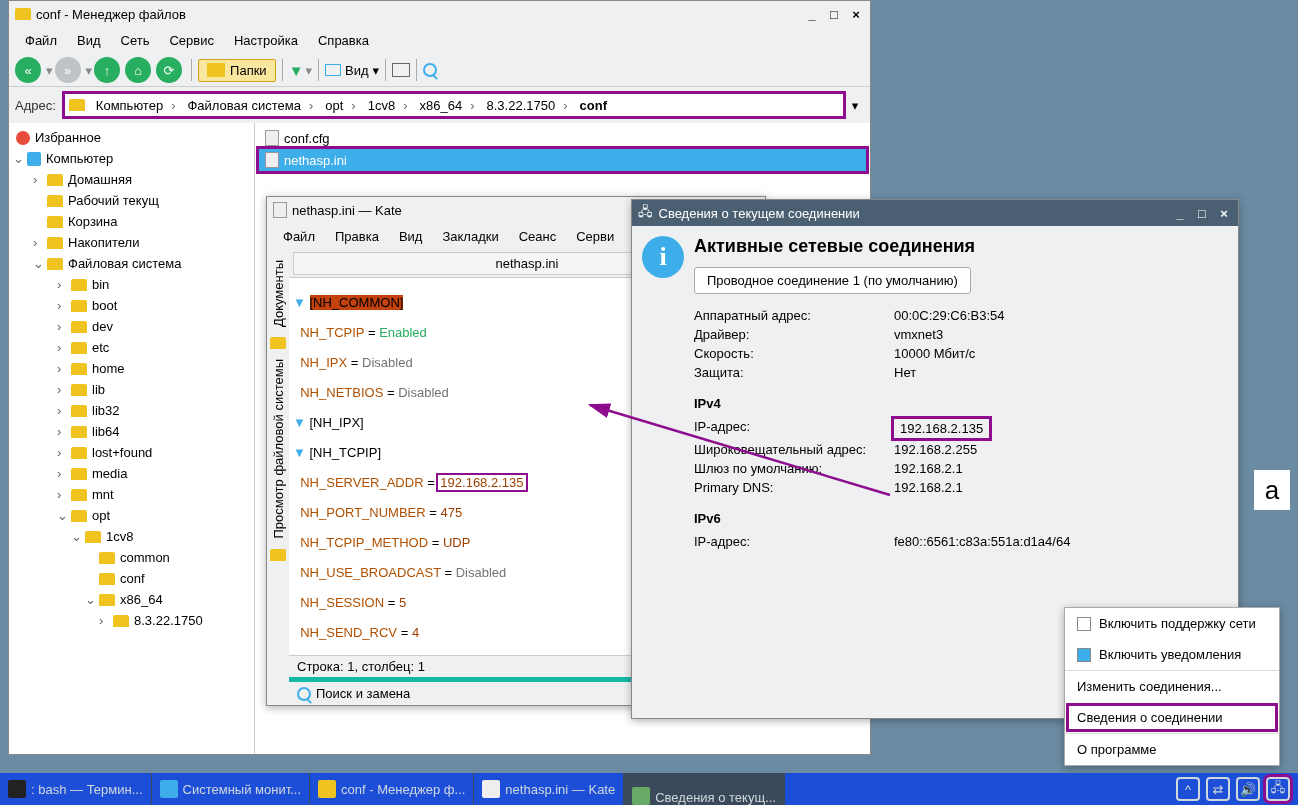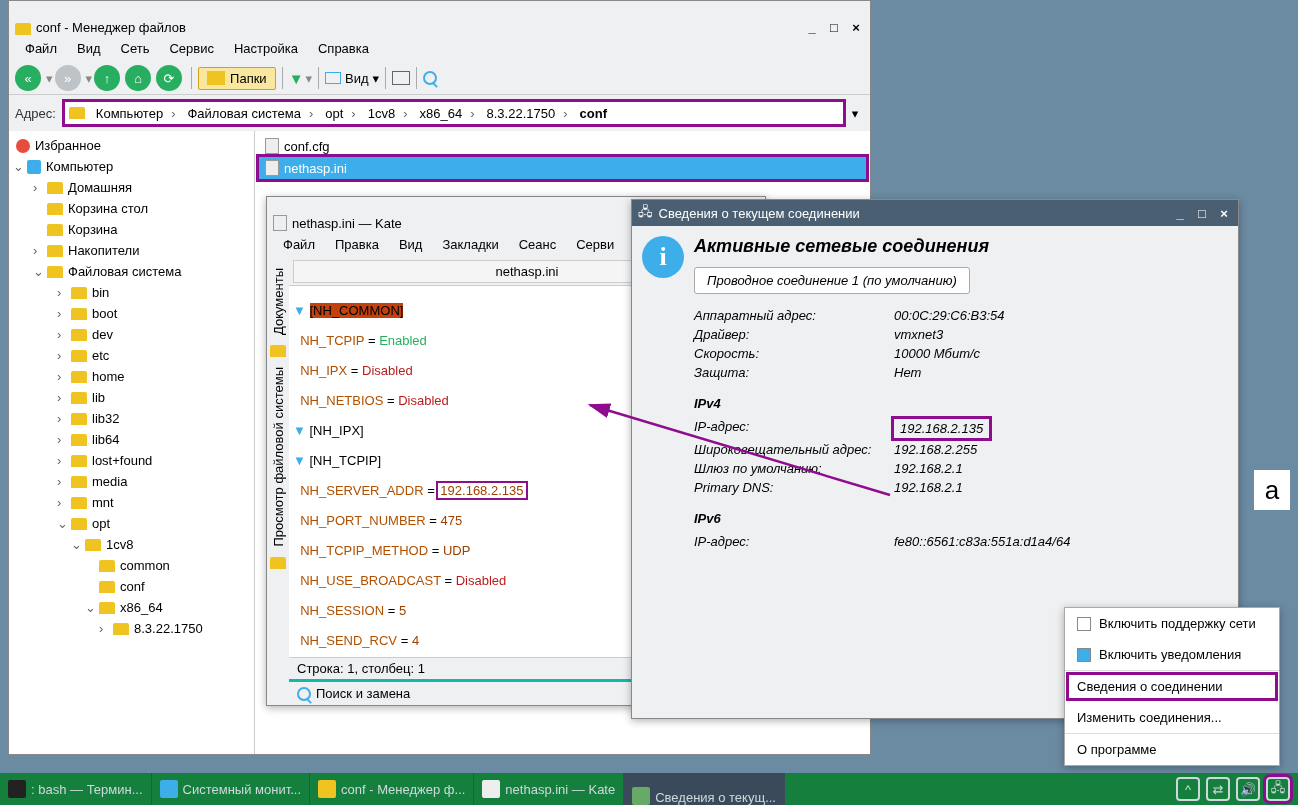--- a/index.html
+++ b/index.html
@@ -1,20 +1,20 @@
 <!DOCTYPE html>
 <html><head>
 <meta charset="utf-8">
 <style>
 * { box-sizing: border-box; margin: 0; padding: 0; font-family: sans-serif; font-size: 13px; }
 body { background: #6b8ba3; width: 1298px; height: 805px; position: relative; overflow: hidden; }
 
 
 .fm-window { position: absolute; left: 8px; top: 0; width: 863px; height: 755px; background: #eff0f1; border: 1px solid #888; display: flex; flex-direction: column; }
-.titlebar { height: 26px; background: #eff0f1; display: flex; align-items: flex-end; padding: 0 6px; margin-top: 8px; }
+.titlebar { height: 26px; background: #eff0f1; display: flex; align-items: center; padding: 0 6px; }
 .win-btn { width: 16px; height: 16px; margin-left: 6px; cursor: pointer; display: inline-flex; align-items: center; justify-content: center; font-weight: bold; }
 .menubar { display: flex; padding: 2px 6px; background: #eff0f1; }
 .menu-item { padding: 4px 10px; cursor: pointer; }
 .toolbar { display: flex; align-items: center; padding: 3px 6px; gap: 2px; background: #eff0f1; border-bottom: 1px solid #ccc; }
 .tb-btn { width: 26px; height: 26px; border-radius: 13px; display: inline-flex; align-items: center; justify-content: center; margin-right: 3px; cursor: pointer; }
 .tb-green { background: #27ae60; color: #fff; }
 .tb-gray { background: #bdc3c7; color: #fff; }
 .tb-folders { display: flex; align-items: center; background: #f9e79f; border: 1px solid #d4a017; padding: 3px 8px; cursor: pointer; border-radius: 2px; }
 .tb-folders .fld-icon { width: 18px; height: 14px; background: #f0c420; margin-right: 5px; }
 .tb-sep { width: 1px; height: 22px; background: #aaa; margin: 0 4px; }
@@ -43,55 +43,55 @@
 .kate-sideribbon { width: 22px; background: #eff0f1; display: flex; flex-direction: column; align-items: center; padding-top: 4px; font-size: 11px; }
 .rot-label { writing-mode: vertical-rl; transform: rotate(180deg); padding: 6px 2px; cursor: pointer; white-space: nowrap; }
 .kate-editor { flex: 1; display: flex; flex-direction: column; }
 .tabbar { display: flex; background: #eff0f1; border-bottom: 1px solid #ccc; padding: 2px 4px; }
 .tab { flex: 1; text-align: center; padding: 3px; background: #f5f5f5; border: 1px solid #ccc; }
 .code-area { flex: 1; background: #fff; font-family: monospace; font-size: 13px; padding: 2px 4px; white-space: pre; overflow: auto; line-height: 15px; }
 .code-line { display: block; }
 .fold-v { color: #3daee9; }
 .kw { color: #b05000; }
 .val-en { color: #27ae60; }
-.val-dis { color: #b91c1c; }
+.val-dis { color: #737373; }
 .val-str { color: #a04000; }
 .val-num { color: #a04000; }
 .hl-yellow { background: #c2410c; }
 .hl-box { outline: 2px solid #8e0d8e; padding: 0 2px; }
 .statusbar { display: flex; padding: 3px 8px; font-size: 12px; gap: 12px; border-top: 1px solid #ccc; }
-.searchbar { display: flex; align-items: center; padding: 4px 8px; border-top: 3px solid #14b8a6; cursor: pointer; text-align: right; }
+.searchbar { display: flex; align-items: center; padding: 4px 8px; border-top: 5px solid #14b8a6; cursor: pointer; text-align: right; }
 .search-icon { width: 14px; height: 14px; border: 2px solid #3daee9; border-radius: 50%; margin-right: 5px; position: relative; }
 .search-icon::after { content: ""; position: absolute; width: 6px; height: 2px; background: #3daee9; bottom: -3px; right: -3px; transform: rotate(45deg); }
 
 
 .net-window { position: absolute; left: 631px; top: 199px; width: 608px; height: 520px; background: #eff0f1; border: 1px solid #888; display: flex; flex-direction: column; box-shadow: 0 2px 8px rgba(0,0,0,0.3); }
 .net-title { background: #4b5f73; color: #fff; height: 26px; display: flex; align-items: center; padding: 0 6px; }
 .net-body { flex: 1; display: flex; padding: 10px; gap: 10px; }
 .info-icon { width: 42px; height: 42px; background: #3daee9; border-radius: 21px; color: #fff; font-size: 26px; font-weight: bold; display: flex; align-items: center; justify-content: center; font-family: serif; }
-.net-content { flex: 1; font-style: italic; }
+.net-content { flex: 1; }
 .net-heading { font-size: 18px; font-weight: bold; margin-bottom: 10px; }
 .net-tab { display: inline-block; padding: 5px 12px; border: 1px solid #aaa; background: #fff; border-radius: 3px; margin-bottom: 12px; cursor: pointer; }
 .kv-section { margin-bottom: 14px; }
 .kv-title { font-weight: bold; margin-bottom: 6px; }
 .kv-row { display: flex; padding: 2px 0; }
 .kv-key { width: 200px; }
 .kv-val { }
 .ip-box { outline: 3px solid #8e0d8e; padding: 2px 6px; }
 
 
 .ctx-menu { position: absolute; left: 1064px; top: 607px; width: 216px; background: #fff; border: 1px solid #aaa; box-shadow: 0 2px 8px rgba(0,0,0,0.3); }
 .ctx-item { padding: 8px 12px; cursor: pointer; display: flex; align-items: center; }
 .ctx-item.hl { outline: 3px solid #8e0d8e; outline-offset: -4px; }
 .ctx-sep { border-top: 1px solid #ddd; }
 .chk { width: 14px; height: 14px; border: 1px solid #888; margin-right: 8px; display: inline-flex; align-items: center; justify-content: center; }
 .chk.on { background: #3daee9; }
 
 
-.taskbar { position: absolute; left: 0; bottom: 0; width: 100%; height: 32px; background: #15803d; display: flex; align-items: center; color: #cfd8dc; }
+.taskbar { position: absolute; left: 0; bottom: 0; width: 100%; height: 32px; background: #1d4ed8; display: flex; align-items: center; color: #cfd8dc; }
 .task-item { display: flex; align-items: center; padding: 0 8px; height: 100%; cursor: pointer; gap: 5px; border-right: 1px solid #3a4a5a; }
 .task-item.active { background: #3a4a5a; align-items: flex-end; }
 .task-icon { width: 18px; height: 18px; background: #555; border-radius: 2px; }
 .tray { margin-left: auto; display: flex; gap: 6px; padding-right: 8px; }
 .tray-icon { width: 24px; height: 24px; border: 2px solid #cfd8dc; border-radius: 4px; display: flex; align-items: center; justify-content: center; cursor: pointer; font-size: 13px; }
 .tray-icon.hl { outline: 3px solid #8e0d8e; }
 
 
 .arrow-svg { position: absolute; left: 570px; top: 390px; width: 330px; height: 120px; pointer-events: none; }
 
@@ -166,21 +166,21 @@
           <span class="disk-icon"></span>
           <span>Компьютер</span>
         </div>
       <div class="tree-node" style="padding-left:24px">
           <span class="tree-caret">›</span>
           <span class="folder-icon"></span>
           <span>Домашняя</span>
         </div>
       <div class="tree-node" style="padding-left:38px">
           <span class="folder-icon"></span>
-          <span>Корзина стол</span>
+          <span>Рабочий текущ</span>
         </div>
       <div class="tree-node" style="padding-left:38px">
           <span class="folder-icon"></span>
           <span>Корзина</span>
         </div>
       <div class="tree-node" style="padding-left:24px">
           <span class="tree-caret">›</span>
           <span class="folder-icon"></span>
           <span>Накопители</span>
         </div>
@@ -414,25 +414,25 @@
 <div class="ctx-menu">
   <div class="ctx-item">
       <span class="chk"></span>
       <span>Включить поддержку сети</span>
     </div>
   <div class="ctx-item">
       <span class="chk on"></span>
       <span>Включить уведомления</span>
     </div>
   <div class="ctx-sep"></div>
+  <div class="ctx-item">
+      <span>Изменить соединения...</span>
+    </div>
   <div class="ctx-item hl">
       <span>Сведения о соединении</span>
-    </div>
-  <div class="ctx-item">
-      <span>Изменить соединения...</span>
     </div>
   <div class="ctx-sep"></div>
   <div class="ctx-item">
       <span>О программе</span>
     </div>
 </div>
 
 <div class="desk-a">a</div>
 
 <div class="taskbar">

